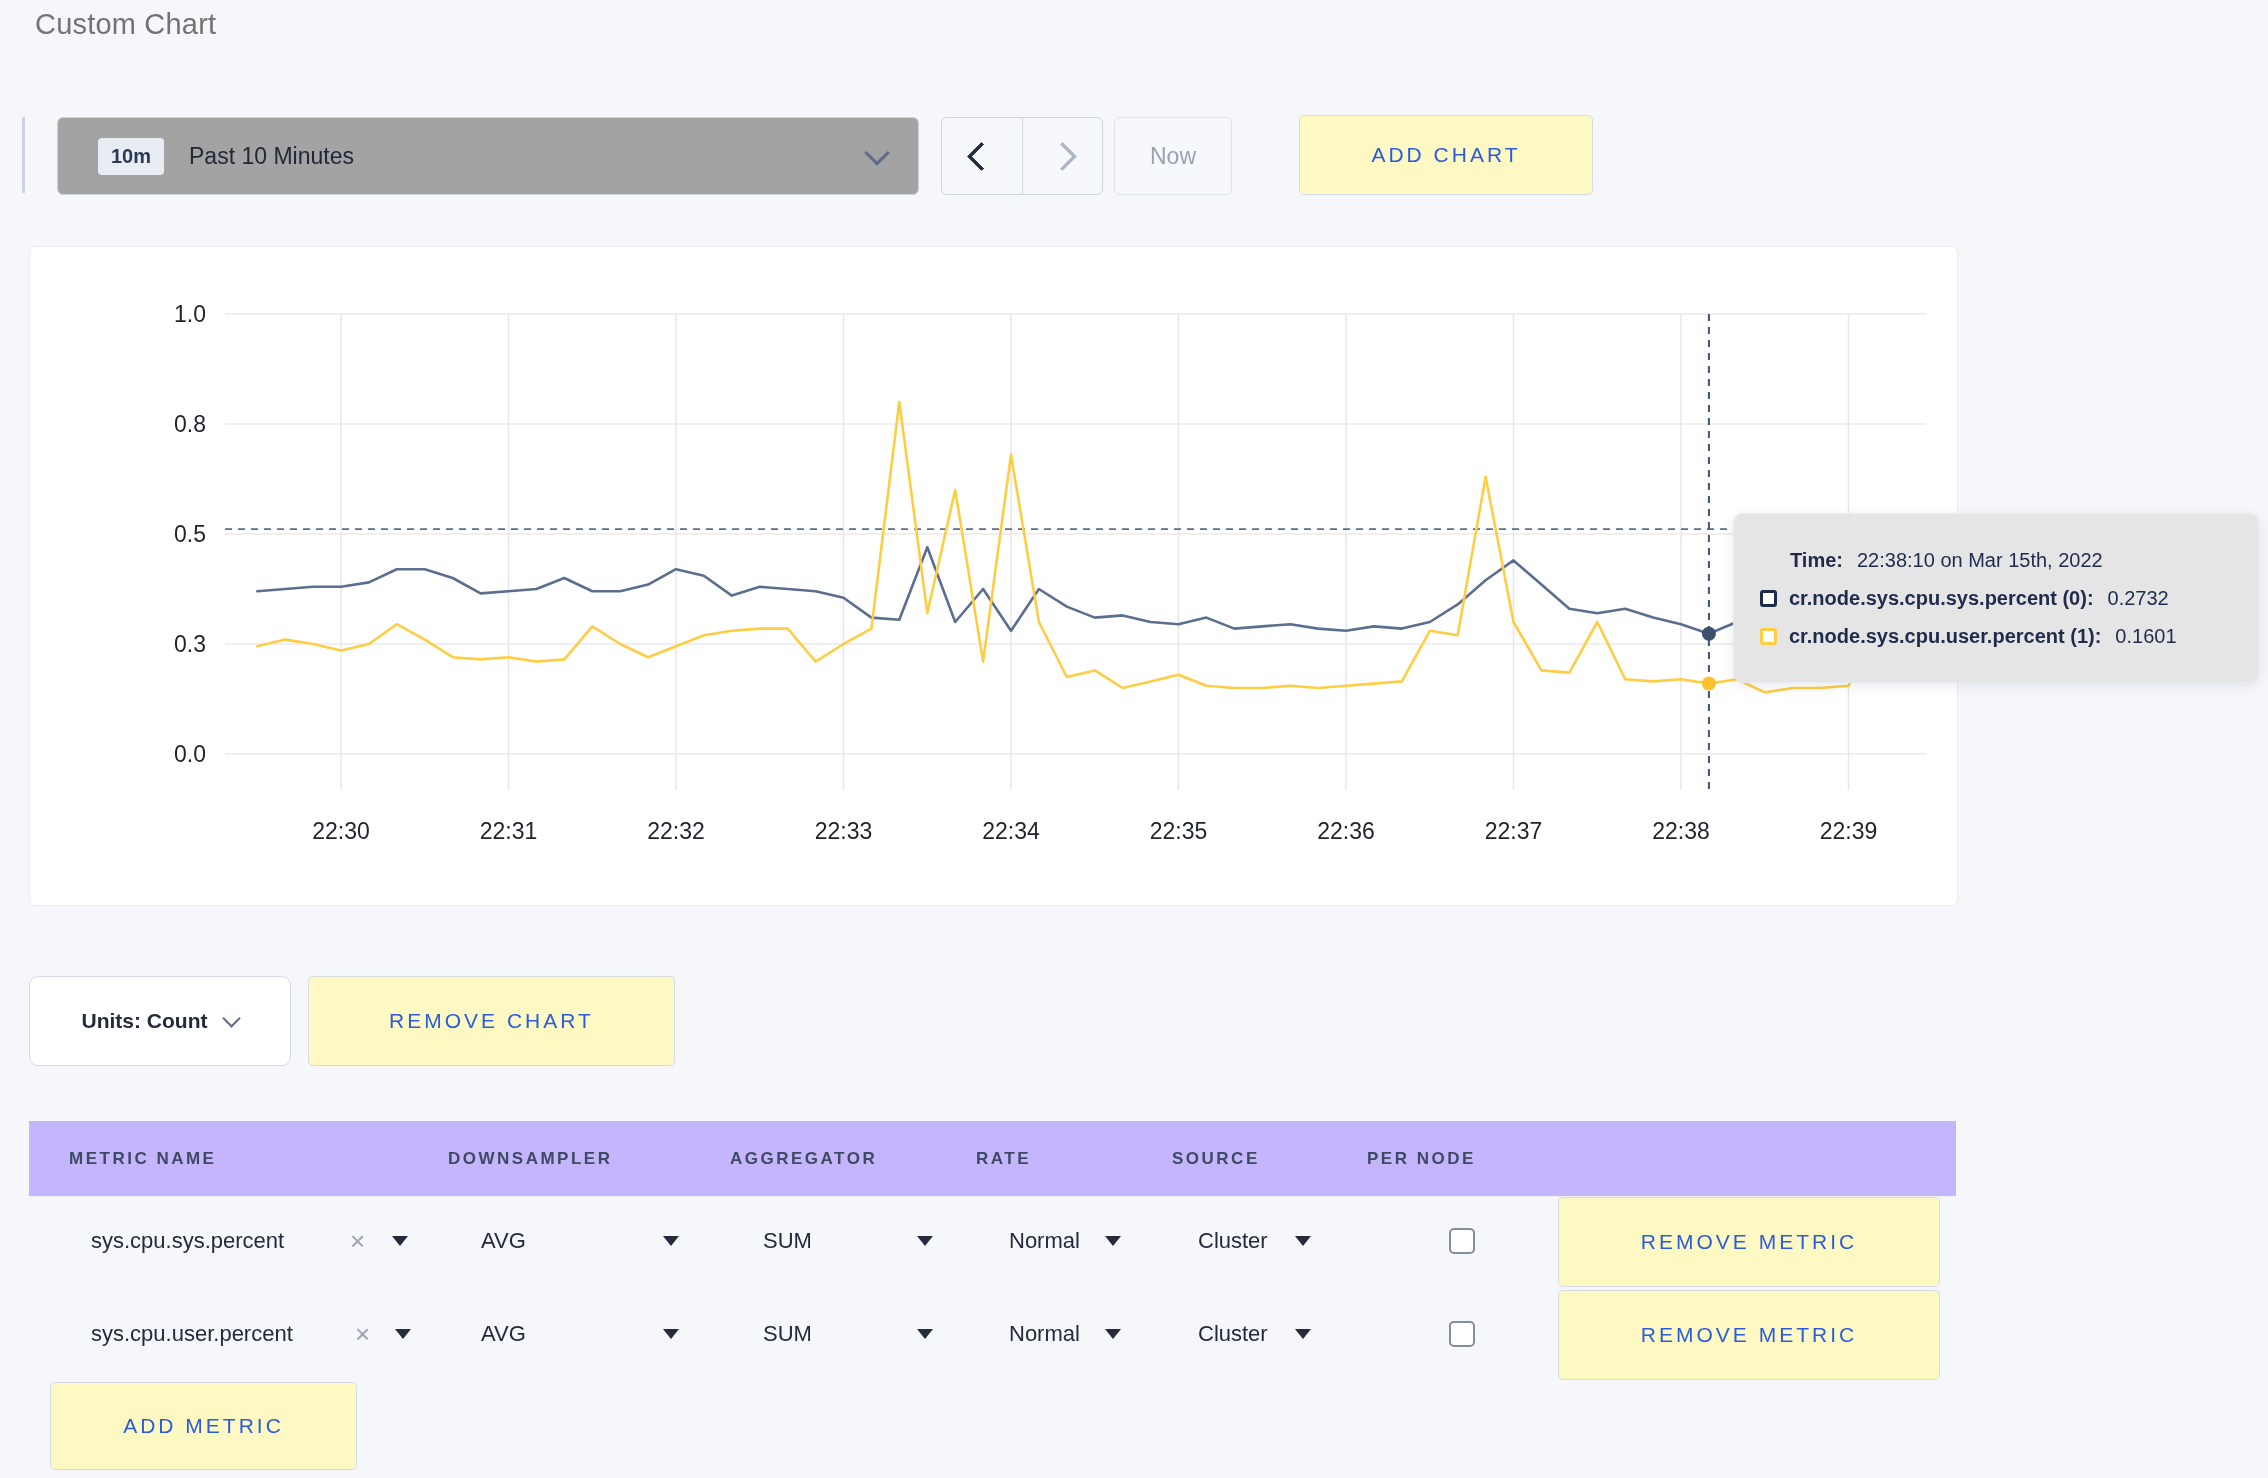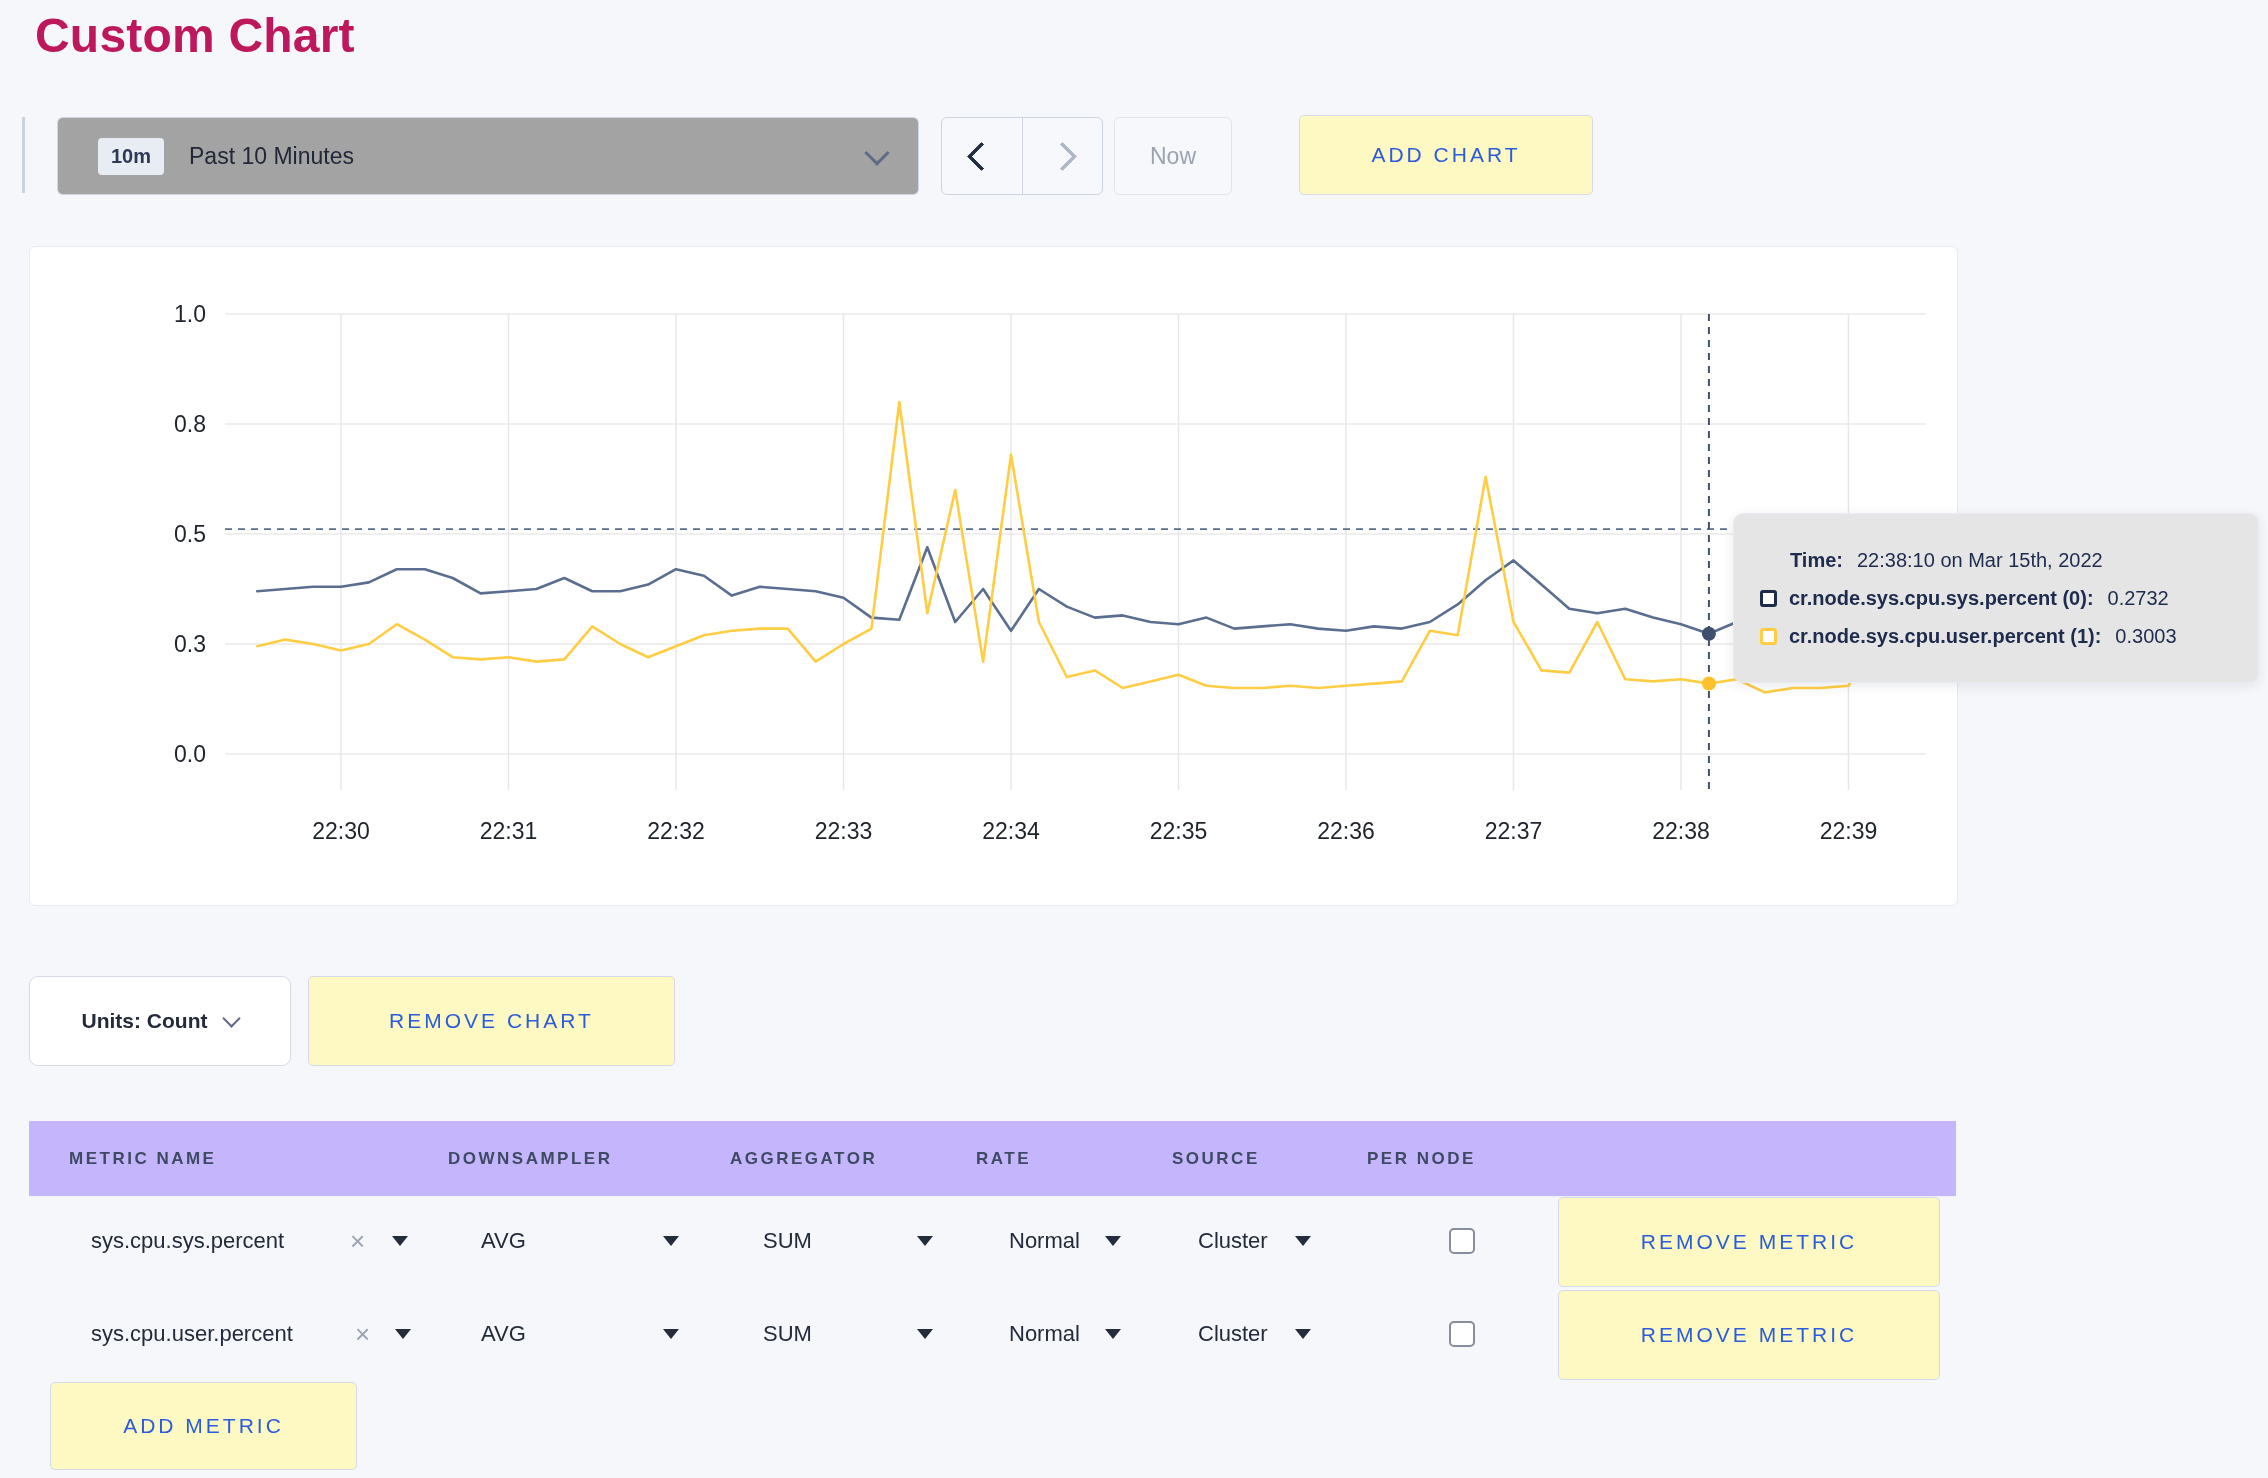--- a/index.html
+++ b/index.html
@@ -4,21 +4,21 @@
 <style>
   html,body{margin:0;padding:0;overflow:hidden;}
   body{
     width:2268px;height:1478px;position:relative;
     background:#f5f7fa;
     font-family:"Liberation Sans",sans-serif;
     color:#232a39;
   }
   .abs{position:absolute;}
   .page-title{
-    left:35px;top:8px;font-size:48px;font-weight:700;color:#be185d;letter-spacing:.2px;
+    left:35px;top:8px;font-size:29px;font-weight:400;color:#737373;letter-spacing:.2px;
   }
   .accent-bar{left:22px;top:117px;width:3px;height:76px;background:#ccd3de;}
   .time-dropdown{
     left:57px;top:117px;width:860px;height:76px;background:#a3a3a3;
     border:1.5px solid #cdd5e1;border-radius:6px;display:flex;align-items:center;cursor:pointer;
   }
   .time-badge{
     margin-left:40px;background:#e8edf4;border-radius:4px;padding:7px 13px;
     font-size:20px;font-weight:700;color:#2c3a55;
   }
@@ -168,21 +168,21 @@
     <span class="val">22:38:10 on Mar 15th, 2022</span>
   </div>
   <div class="tt-row">
     <span class="swatch sw-0"></span>
     <span class="lab">cr.node.sys.cpu.sys.percent (0):</span>
     <span class="val">0.2732</span>
   </div>
   <div class="tt-row">
     <span class="swatch sw-1"></span>
     <span class="lab">cr.node.sys.cpu.user.percent (1):</span>
-    <span class="val">0.3003</span>
+    <span class="val">0.1601</span>
   </div>
 </div>
 
 <div class="abs units-btn">
   <span class="units-label">Units: Count</span>
   <span class="units-chev"></span>
 </div>
 <div class="abs btn-outline remove-chart-btn">REMOVE CHART</div>
 
 <div class="abs table-header-band">

